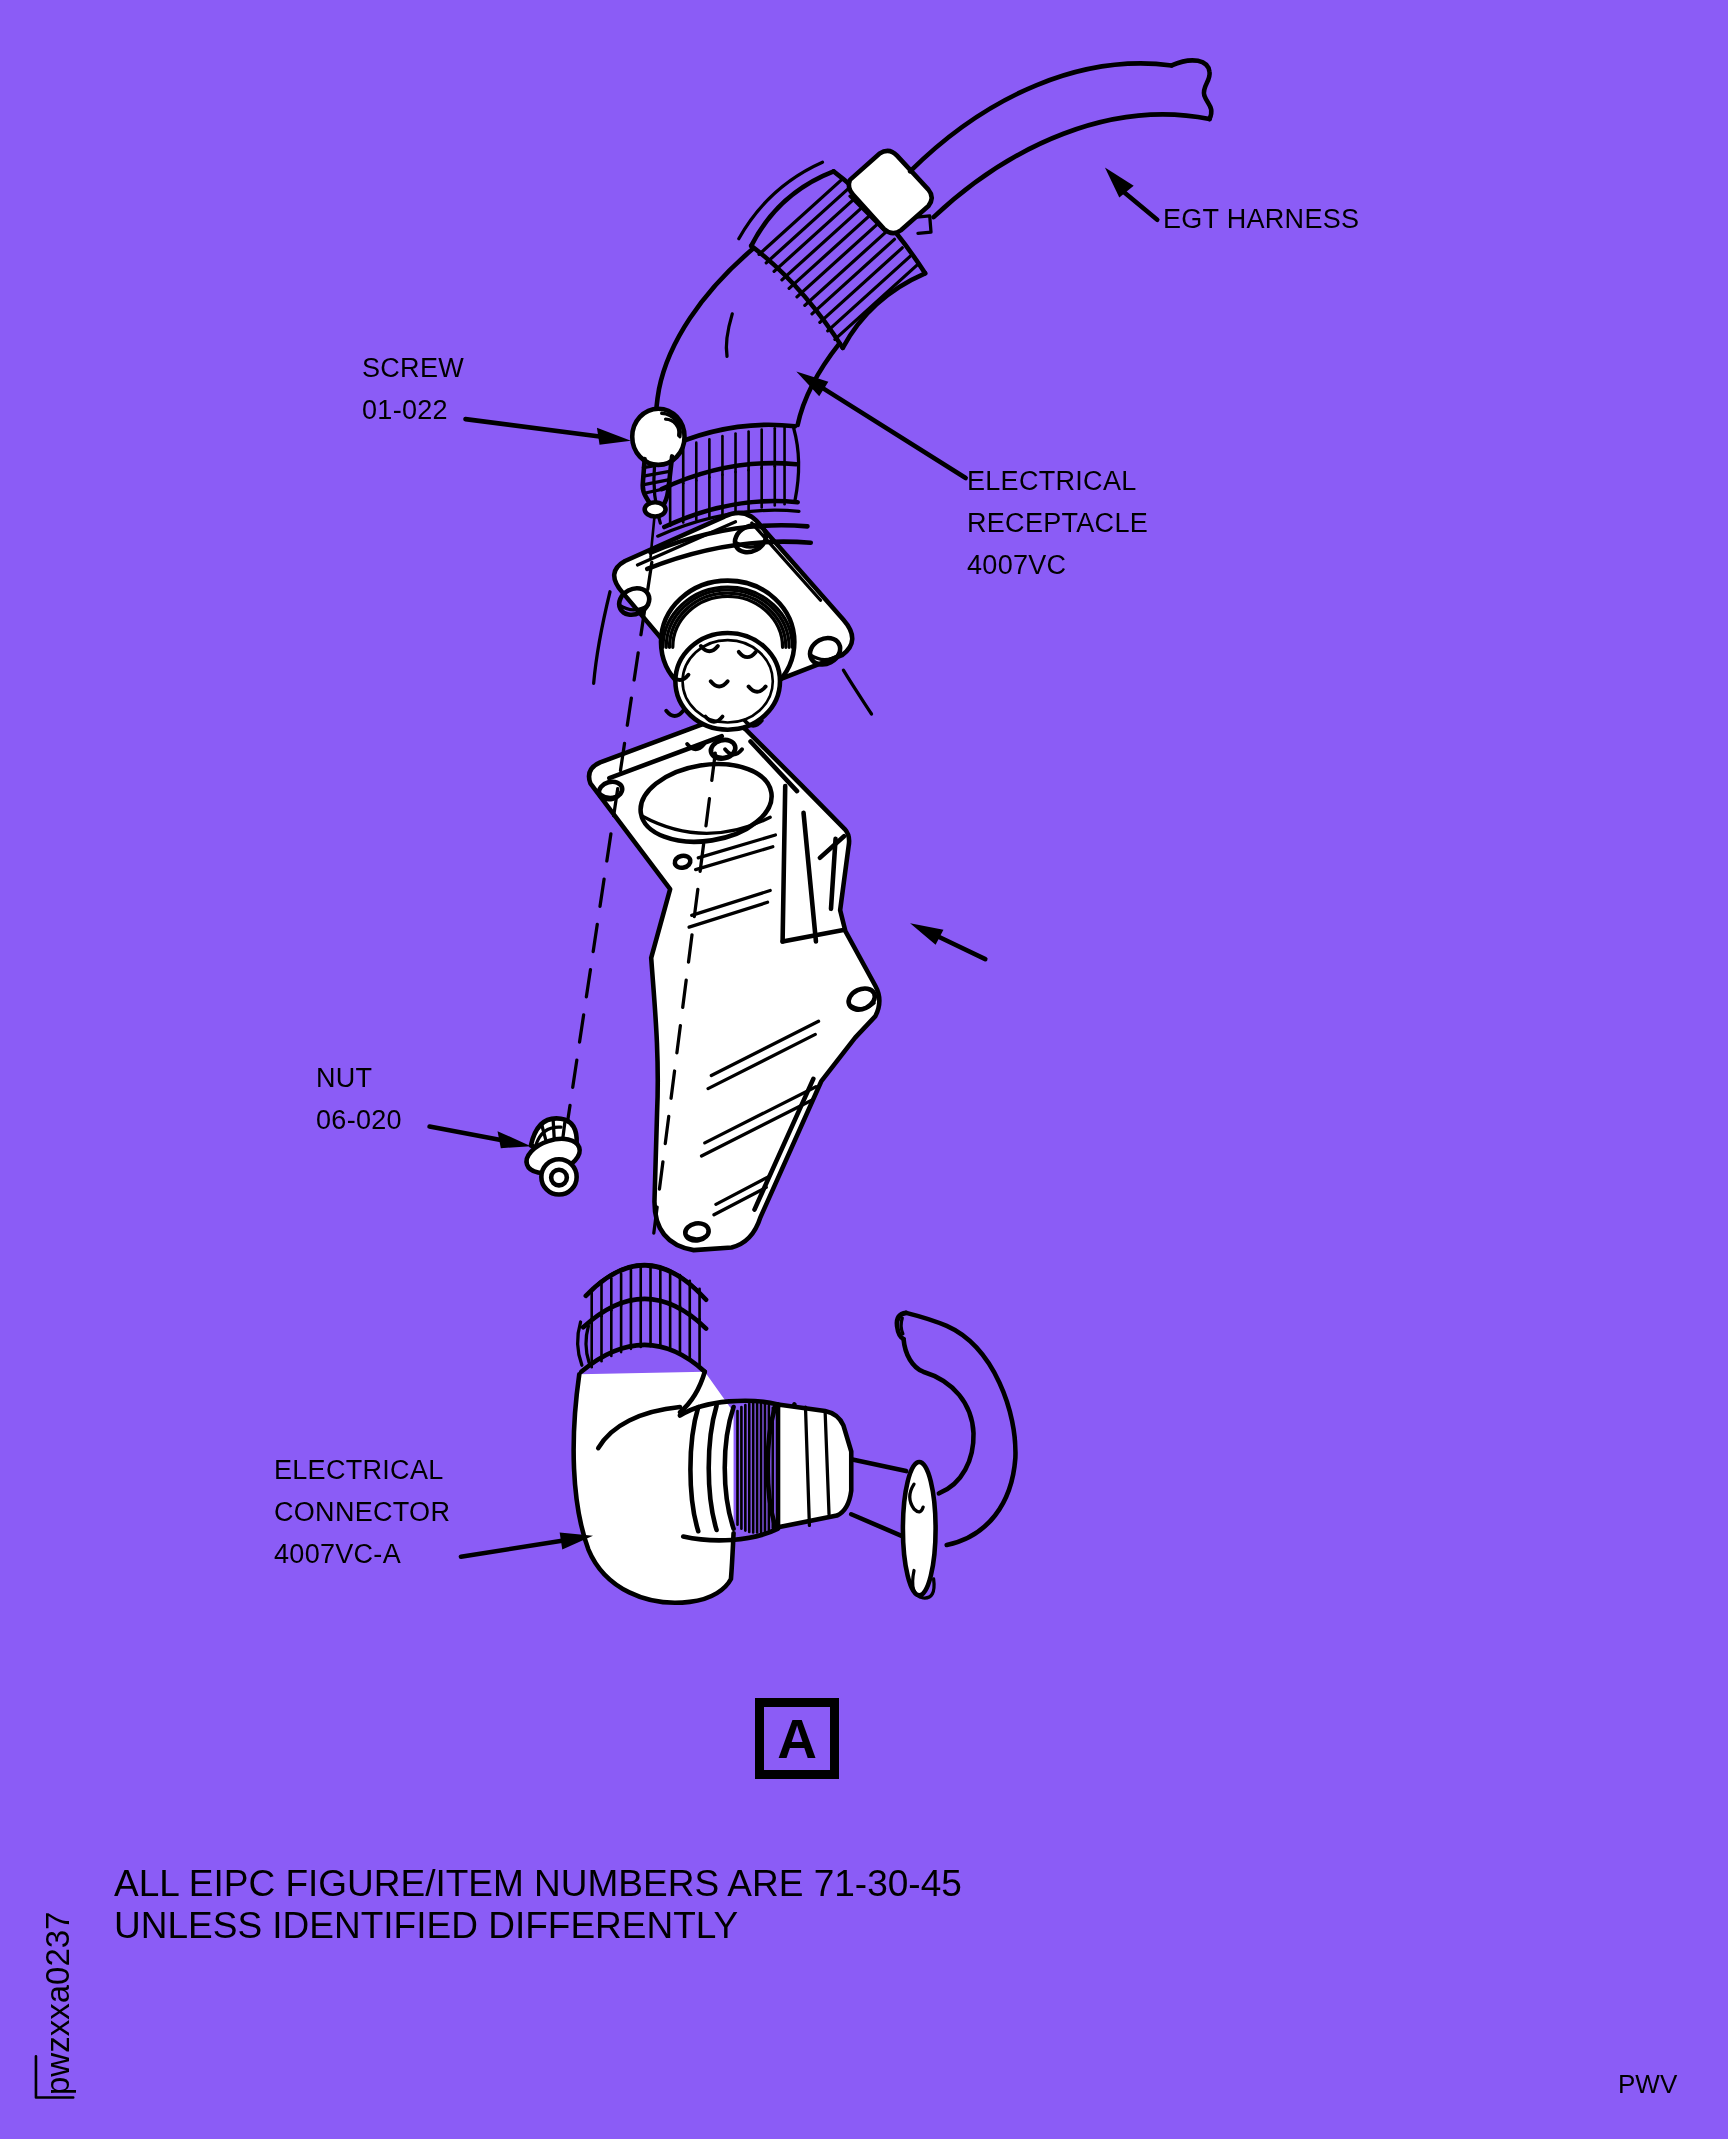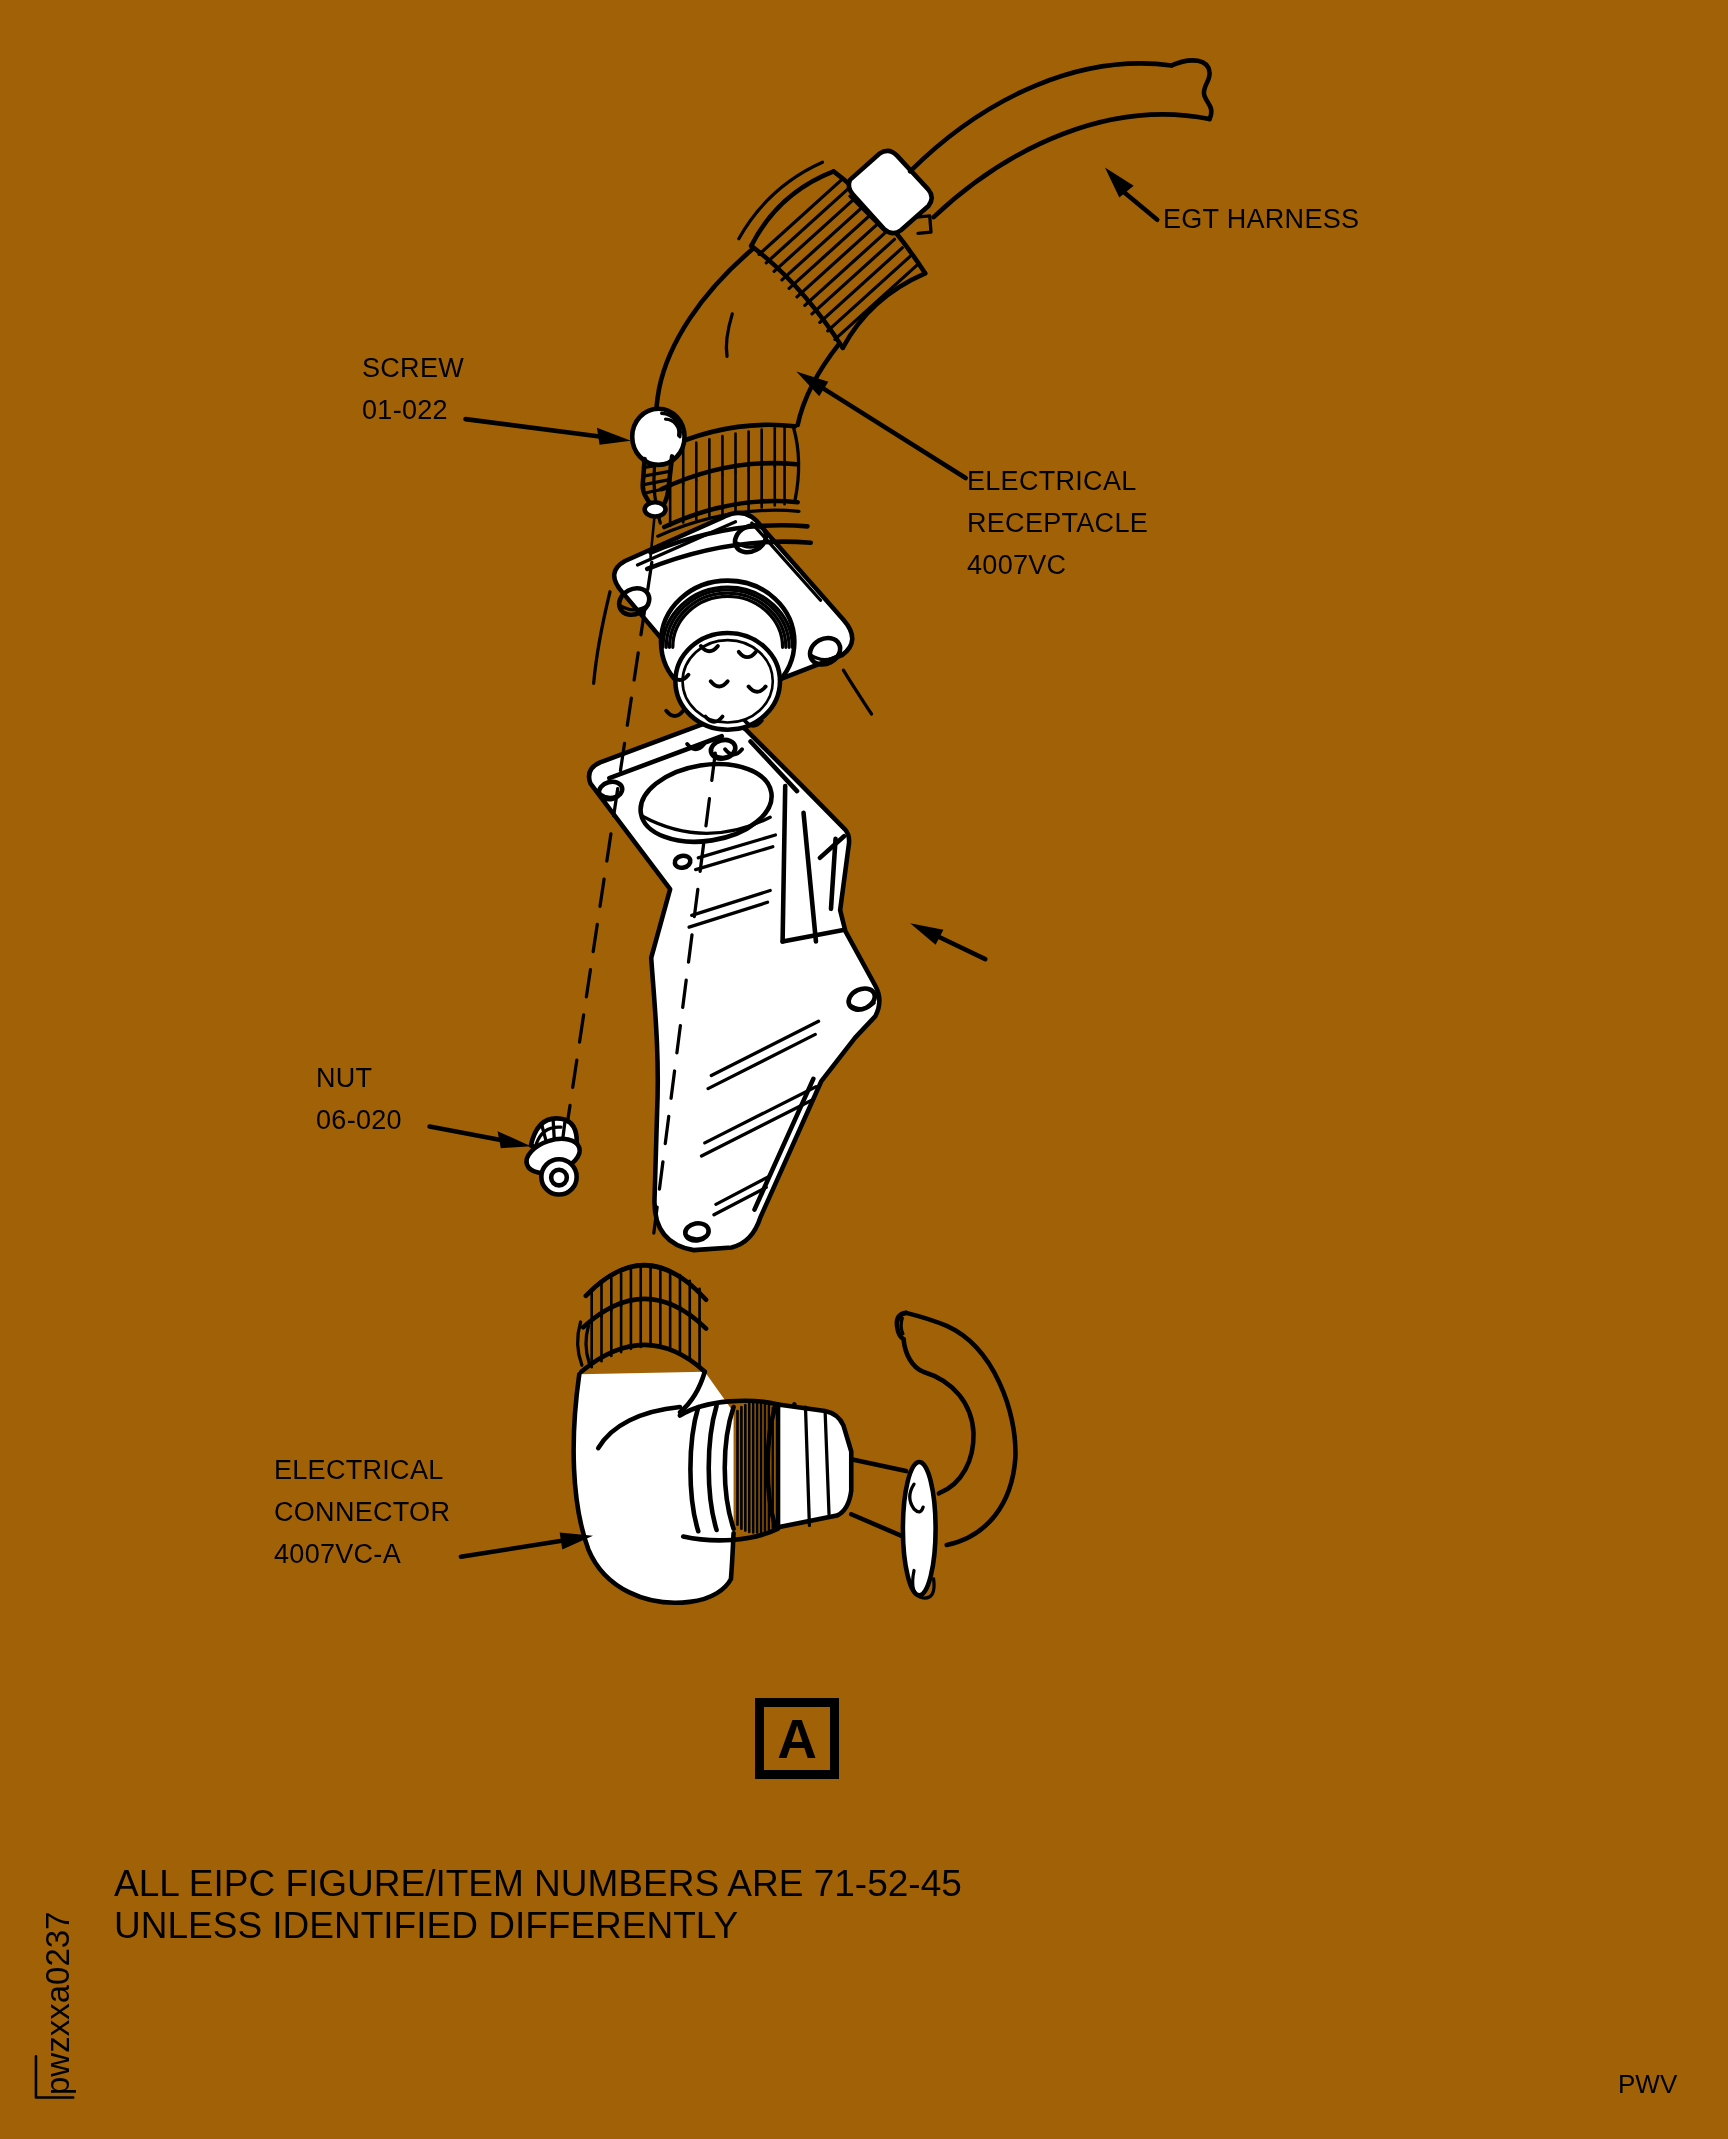--- a/index.html
+++ b/index.html
@@ -1,16 +1,16 @@
 <!DOCTYPE html>
 <html style="font-size:10.5px"><head>
 <meta charset="utf-8">
 <style>
   html,body{margin:0;padding:0;background:#ffffff;}
-  #page{position:relative;width:1728px;height:2140px;background:#a16207;overflow:hidden;
+  #page{position:relative;width:1728px;height:2140px;background:#8b5cf6;overflow:hidden;
         font-family:"Liberation Sans",sans-serif;color:#000;}
   #art{position:absolute;left:0;top:0;width:1728px;height:2140px;}
   .callout{position:absolute;font-size:27px;line-height:42px;white-space:pre-line;letter-spacing:0.3px;}
   .note{position:absolute;font-size:37px;line-height:42px;white-space:pre-line;letter-spacing:0px;}
   .pwv{position:absolute;font-size:26px;}
   .vtext{position:absolute;font-size:33px;transform:rotate(-90deg);transform-origin:0 0;white-space:nowrap;}
   .viewbox{position:absolute;left:755px;top:1698px;width:66px;height:63px;border:9.2px solid #000;
            display:flex;align-items:center;justify-content:center;font-size:55px;font-weight:bold;}
   svg line,svg path,svg ellipse,svg circle,svg polyline{vector-effect:none;}
 </style>
@@ -321,20 +321,20 @@
 06-020</div>
 
   <div class="callout" style="left:274px;top:1449px;">ELECTRICAL
 CONNECTOR
 4007VC-A</div>
 
   <div class="viewbox">
     <span>A</span>
   </div>
 
-  <div class="note" style="left:114px;top:1863px;">ALL EIPC FIGURE/ITEM NUMBERS ARE 71-52-45
+  <div class="note" style="left:114px;top:1863px;">ALL EIPC FIGURE/ITEM NUMBERS ARE 71-30-45
 UNLESS IDENTIFIED DIFFERENTLY</div>
 
   <div class="vtext" style="left:39px;top:2095px;">pwzxxa0237</div>
 
   <div class="pwv" style="left:1618px;top:2069px;">PWV</div>
 </div>
 
 
 </body></html>

